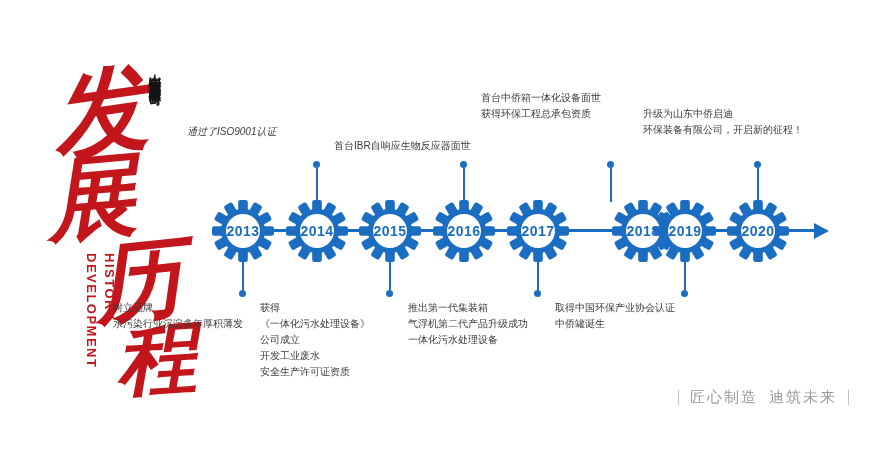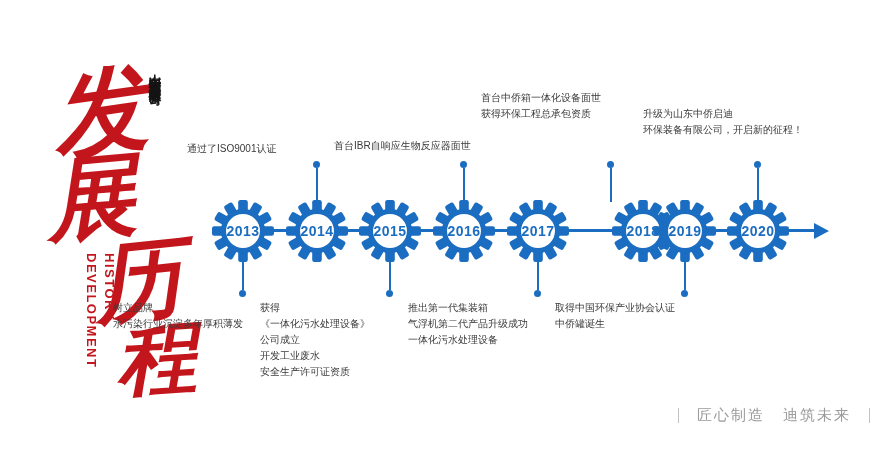--- a/index.html
+++ b/index.html
@@ -46,21 +46,21 @@
     color:#1b6dc1; font-weight:bold; font-size:14px; letter-spacing:0.5px;
   }
 
   .callout {
     position:absolute; width:260px; 
     font-size:10px; line-height:16px; color:#3a3a3a;
   }
 
   
   .footer {
-    position:absolute; left:678px; top:406px; display:flex; align-items:center; gap:18px;
+    position:absolute; left:678px; top:388px; display:flex; align-items:center; gap:11px;
     color:#9b9b9b; font-size:15px; letter-spacing:2px;
   }
   .bar { width:1px; height:15px; background:#c2c2c2; }
 
   .defs-holder { position:absolute; width:0; height:0; overflow:hidden; }
 </style>
 </head>
 <body>
 
 <svg class="defs-holder" aria-hidden="true">
@@ -172,21 +172,21 @@
           <use href="#gearShape"></use>
         </svg>
       <div class="year">2020</div>
     </div>
 
     <div class="callout" style="left:113px; top:300px;">
       <div>树立品牌</div>
       <div>水污染行业沉淀多年厚积薄发</div>
     </div>
 
-    <div class="callout" style="left:187px; top:141px;">
+    <div class="callout" style="left:187px; top:124px;font-style:italic;">
       <div>通过了ISO9001认证</div>
     </div>
 
     <div class="callout" style="left:260px; top:300px;">
       <div>获得</div>
       <div>《一体化污水处理设备》</div>
       <div>公司成立</div>
       <div>开发工业废水</div>
       <div>安全生产许可证资质</div>
     </div>

